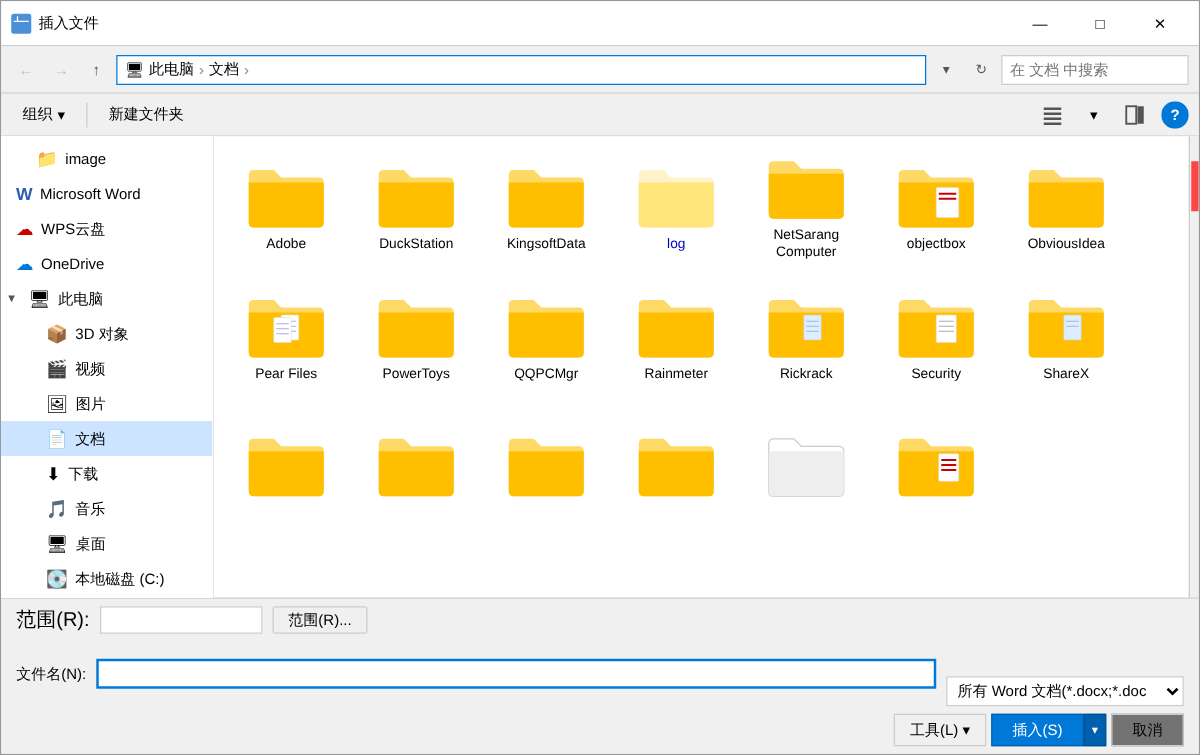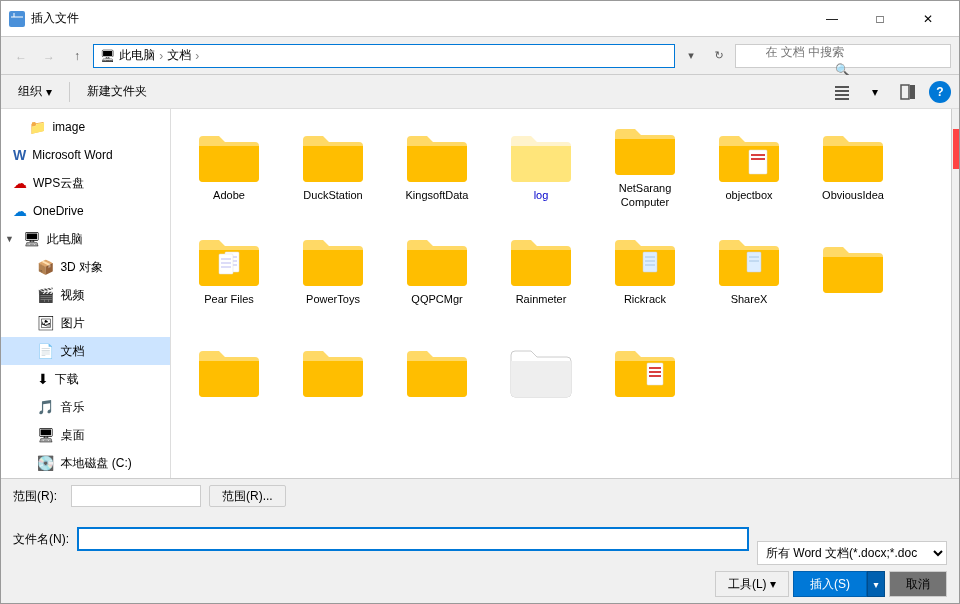--- a/index.html
+++ b/index.html
@@ -117,28 +117,27 @@
       cursor: pointer;
       display: flex;
       align-items: center;
       justify-content: center;
       border-radius: 2px;
       font-size: 11px;
       color: #555;
     }
     .search-box {
       height: 24px;
-      width: 216px;
+      width: 150px;
       border: 1px solid #ccc;
       background: white;
       display: flex;
       align-items: center;
       padding: 0 6px;
       gap: 4px;
-      flex-direction: column;
     }
     .search-box input {
       border: none;
       outline: none;
       font-size: 12px;
       flex: 1;
       background: transparent;
     }
 
     
@@ -269,21 +268,21 @@
       background: #f0f0f0;
       padding: 6px 12px;
     }
     .range-row {
       display: flex;
       align-items: center;
       gap: 8px;
       margin-bottom: 6px;
     }
     .range-label {
-      font-size: 12px;
+      font-size: 16px;
       min-width: 50px;
     }
     .range-input {
       width: 130px;
       height: 22px;
       border: 1px solid #ccc;
       background: white;
       padding: 0 4px;
       font-size: 12px;
     }
@@ -627,20 +626,32 @@
             <path d="M2,8 Q2,4 6,4 L22,4 L28,10 L58,10 Q62,10 62,14 L62,46 Q62,50 58,50 L6,50 Q2,50 2,46 Z" fill="#FFD966"></path>
             <path d="M2,14 L62,14 L62,46 Q62,50 58,50 L6,50 Q2,50 2,46 Z" fill="#FFBE00"></path>
             <rect x="30" y="16" width="14" height="20" rx="1" fill="#ddeeff" stroke="#ccc" stroke-width="0.5"></rect>
             <line x1="32" y1="21" x2="42" y2="21" stroke="#99bbdd" stroke-width="0.8"></line>
             <line x1="32" y1="25" x2="42" y2="25" stroke="#99bbdd" stroke-width="0.8"></line>
             <line x1="32" y1="29" x2="42" y2="29" stroke="#99bbdd" stroke-width="0.8"></line>
           </svg>
           <span class="file-label">Rickrack</span>
         </div>
 
+        <div class="file-item">
+          <svg class="folder-svg" viewBox="0 0 64 52">
+            <path d="M2,8 Q2,4 6,4 L22,4 L28,10 L58,10 Q62,10 62,14 L62,46 Q62,50 58,50 L6,50 Q2,50 2,46 Z" fill="#FFD966"></path>
+            <path d="M2,14 L62,14 L62,46 Q62,50 58,50 L6,50 Q2,50 2,46 Z" fill="#FFBE00"></path>
+
+            <rect x="32" y="16" width="16" height="22" rx="1" fill="white" stroke="#ddd" stroke-width="0.5"></rect>
+            <line x1="34" y1="21" x2="46" y2="21" stroke="#aaa" stroke-width="0.8"></line>
+            <line x1="34" y1="25" x2="46" y2="25" stroke="#aaa" stroke-width="0.8"></line>
+            <line x1="34" y1="29" x2="46" y2="29" stroke="#aaa" stroke-width="0.8"></line>
+          </svg>
+          <span class="file-label">Security</span>
+        </div>
 
         <div class="file-item">
           <svg class="folder-svg" viewBox="0 0 64 52">
             <path d="M2,8 Q2,4 6,4 L22,4 L28,10 L58,10 Q62,10 62,14 L62,46 Q62,50 58,50 L6,50 Q2,50 2,46 Z" fill="#FFD966"></path>
             <path d="M2,14 L62,14 L62,46 Q62,50 58,50 L6,50 Q2,50 2,46 Z" fill="#FFBE00"></path>
             <rect x="30" y="16" width="14" height="20" rx="1" fill="#ddeeff" stroke="#ccc" stroke-width="0.5"></rect>
             <line x1="32" y1="21" x2="42" y2="21" stroke="#99bbdd" stroke-width="0.8"></line>
             <line x1="32" y1="25" x2="42" y2="25" stroke="#99bbdd" stroke-width="0.8"></line>
           </svg>
           <span class="file-label">ShareX</span>

